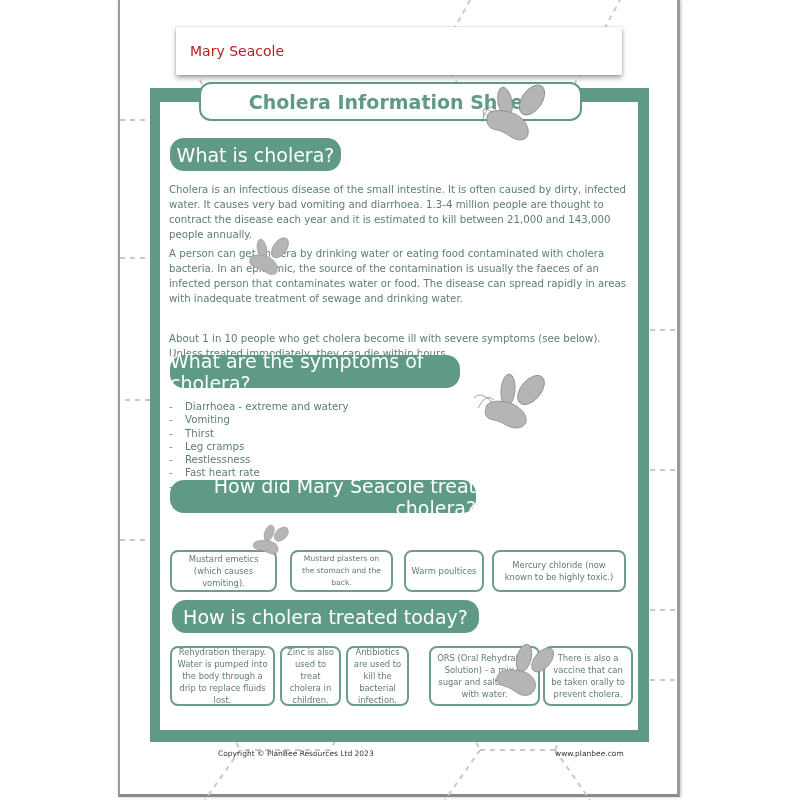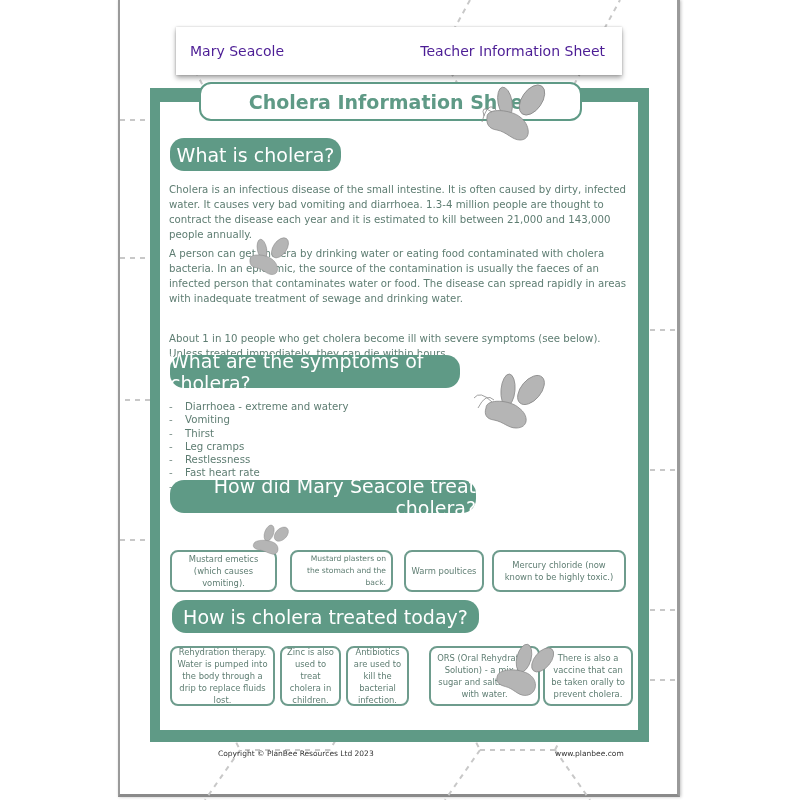--- a/index.html
+++ b/index.html
@@ -13,21 +13,21 @@
     background: #ffffff;
     border-left: 2px solid #9a9a9a; border-right: 3px solid #9a9a9a; border-bottom: 3px solid #8a8a8a;
     box-shadow: 1px 0 3px rgba(0,0,0,0.25);
     box-sizing: border-box;
   }
   .bg-dashes { position: absolute; left: 0; top: 0; width: 800px; height: 800px; pointer-events: none; }
   .header-card {
     position: absolute; left: 176px; top: 27px; width: 446px; height: 48px;
     background: #fff; box-shadow: 0 3px 5px rgba(0,0,0,0.35), 0 0 2px rgba(0,0,0,0.2);
     display: flex; align-items: center; justify-content: space-between;
-    padding: 0 17px 0 14px; box-sizing: border-box; font-size: 14px; color: #4c1d95;
+    padding: 0 17px 0 14px; box-sizing: border-box; font-size: 14px; color: #b91c1c;
   }
   .frame {
     position: absolute; left: 150px; top: 88px; width: 499px; height: 654px;
     background: #5f9a86; box-sizing: border-box;
   }
   .frame-inner {
     position: absolute; left: 160px; top: 102px; width: 478px; height: 628px;
     background: #fff;
   }
   .title-pill {
@@ -69,21 +69,20 @@
     <path d="M205 540 L240 610 M240 610 L330 610 M330 610 L370 540 M370 540 L330 470 M240 610 L205 680 M205 680 L240 750 M330 610 L370 680 M370 680 L330 750 M330 750 L240 750 M370 680 L445 680 M445 680 L480 610 M480 610 L445 540"></path>
     <path d="M445 680 L480 750 M480 750 L555 750 M555 750 L590 680 M590 680 L555 610 M590 680 L680 680 M240 750 L205 800 M480 750 L445 800 M555 750 L590 800"></path>
   </g>
 </svg>
 
 <div class="frame"></div>
 <div class="frame-inner"></div>
 
 <div class="header-card">
   <span>Mary Seacole</span>
-  <span>Teacher Information Sheet</span>
 </div>
 
 <div class="title-pill">Cholera Information Sheet</div>
 
 <div class="section-pill" style="left:170px;top:138px;width:171px;height:33px;">
   <span>What is cholera?</span>
 </div>
 <p class="para" style="top:182px;">Cholera is an infectious disease of the small intestine. It is often caused by dirty, infected water. It causes very bad vomiting and diarrhoea. 1.3-4 million people are thought to contract the disease each year and it is estimated to kill between 21,000 and 143,000 people annually.</p>
 <p class="para" style="top:246px;">A person can get cholera by drinking water or eating food contaminated with cholera bacteria. In an epidemic, the source of the contamination is usually the faeces of an infected person that contaminates water or food. The disease can spread rapidly in areas with inadequate treatment of sewage and drinking water.</p>
 <p class="para" style="top:311px;margin-top:20px;">About 1 in 10 people who get cholera become ill with severe symptoms (see below). Unless treated immediately, they can die within hours.</p>
@@ -98,21 +97,21 @@
   <li>Leg cramps</li>
   <li>Restlessness</li>
   <li>Fast heart rate</li>
   <li>Low blood pressure</li>
 </ul>
 
 <div class="section-pill" style="left:170px;top:480px;width:306px;height:33px;text-align:right;">
   <span>How did Mary Seacole treat cholera?</span>
 </div>
 <div class="card" style="left:170px;top:550px;width:107px;height:42px;">Mustard emetics (which causes vomiting).</div>
-<div class="card" style="left:290px;top:550px;width:103px;height:42px;font-size:7.6px;text-align:right;">Mustard plasters on the stomach and the back.</div>
+<div class="card" style="left:290px;top:550px;width:103px;height:42px;font-size:7.6px;">Mustard plasters on the stomach and the back.</div>
 <div class="card" style="left:404px;top:550px;width:80px;height:42px;">Warm poultices</div>
 <div class="card" style="left:492px;top:550px;width:134px;height:42px;">Mercury chloride (now known to be highly toxic.)</div>
 
 <div class="section-pill" style="left:172px;top:600px;width:307px;height:33px;">
   <span>How is cholera treated today?</span>
 </div>
 <div class="card" style="left:170px;top:646px;width:105px;height:60px;">Rehydration therapy. Water is pumped into the body through a drip to replace fluids lost.</div>
 <div class="card" style="left:280px;top:646px;width:61px;height:60px;">Zinc is also used to treat cholera in children.</div>
 <div class="card" style="left:346px;top:646px;width:63px;height:60px;">Antibiotics are used to kill the bacterial infection.</div>
 <div class="card" style="left:429px;top:646px;width:111px;height:60px;">ORS (Oral Rehydration Solution) - a mix of sugar and salts mixed with water.</div>

